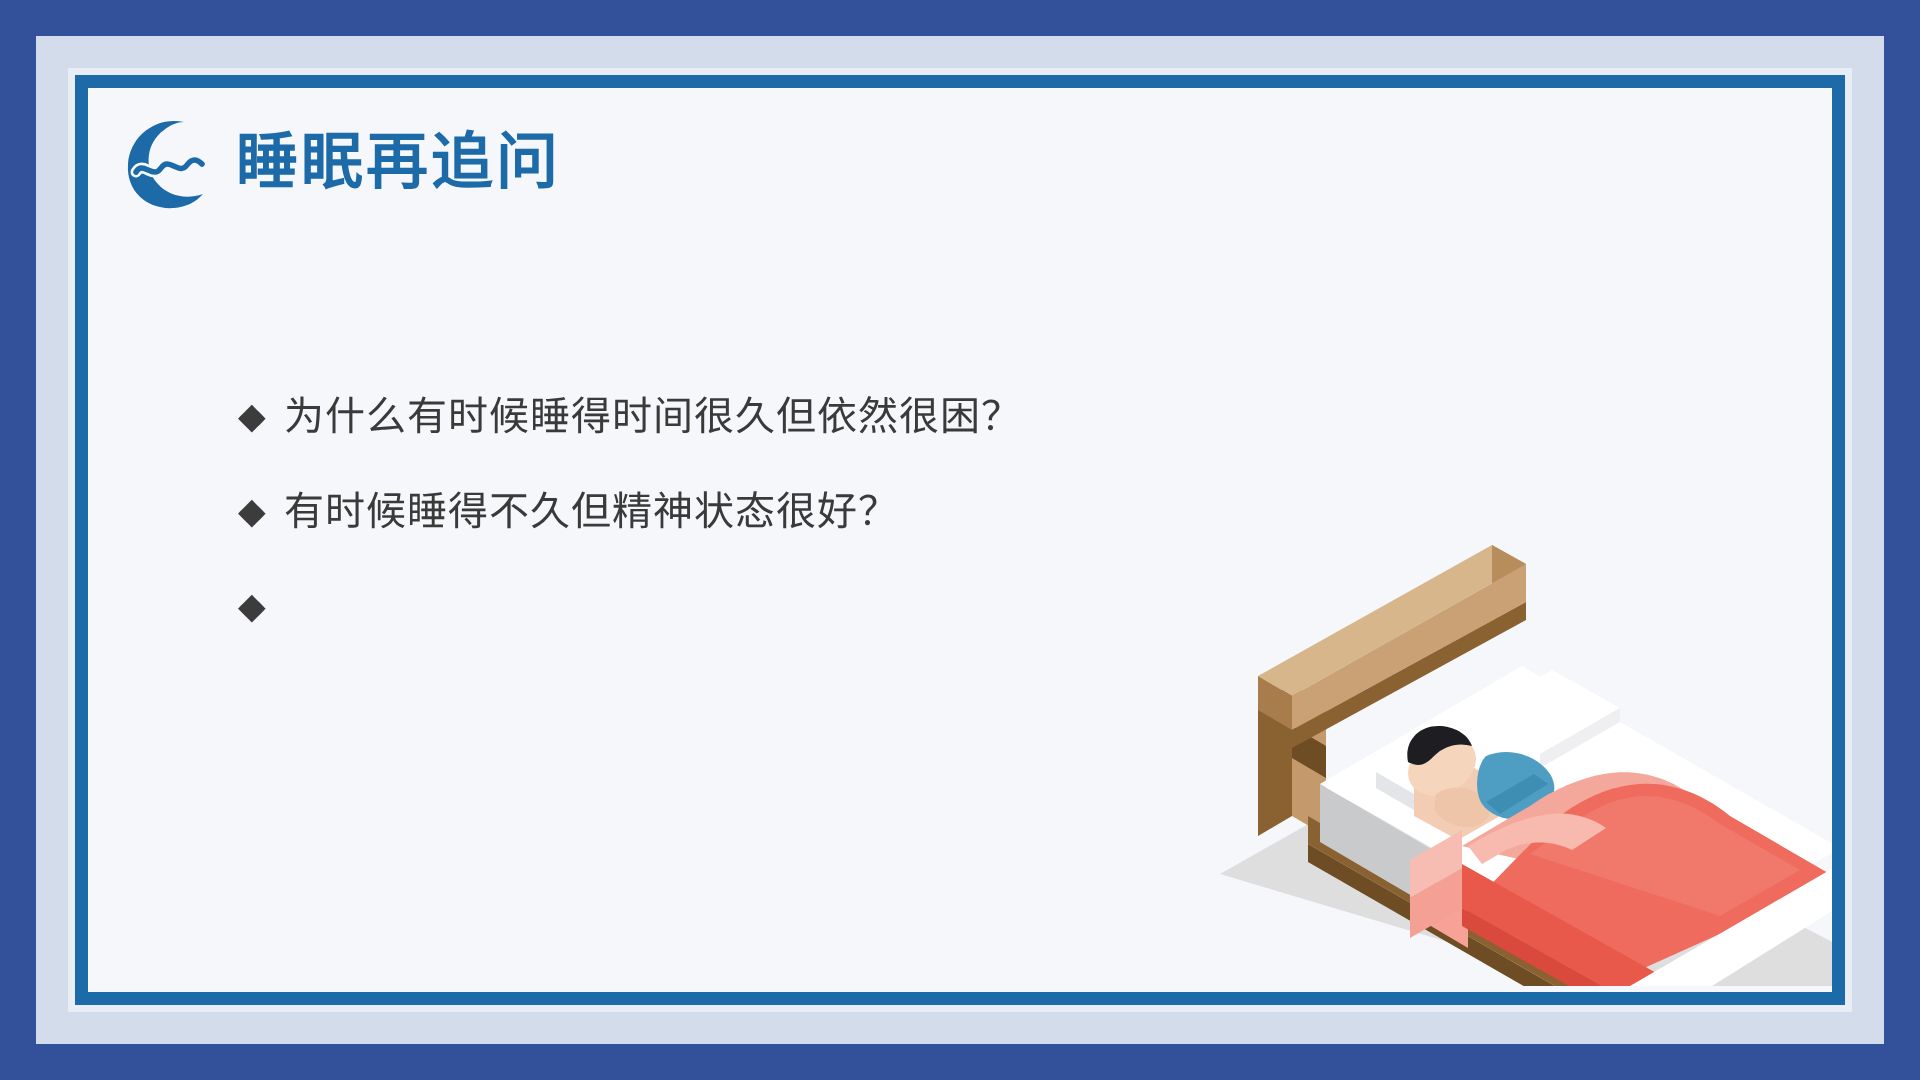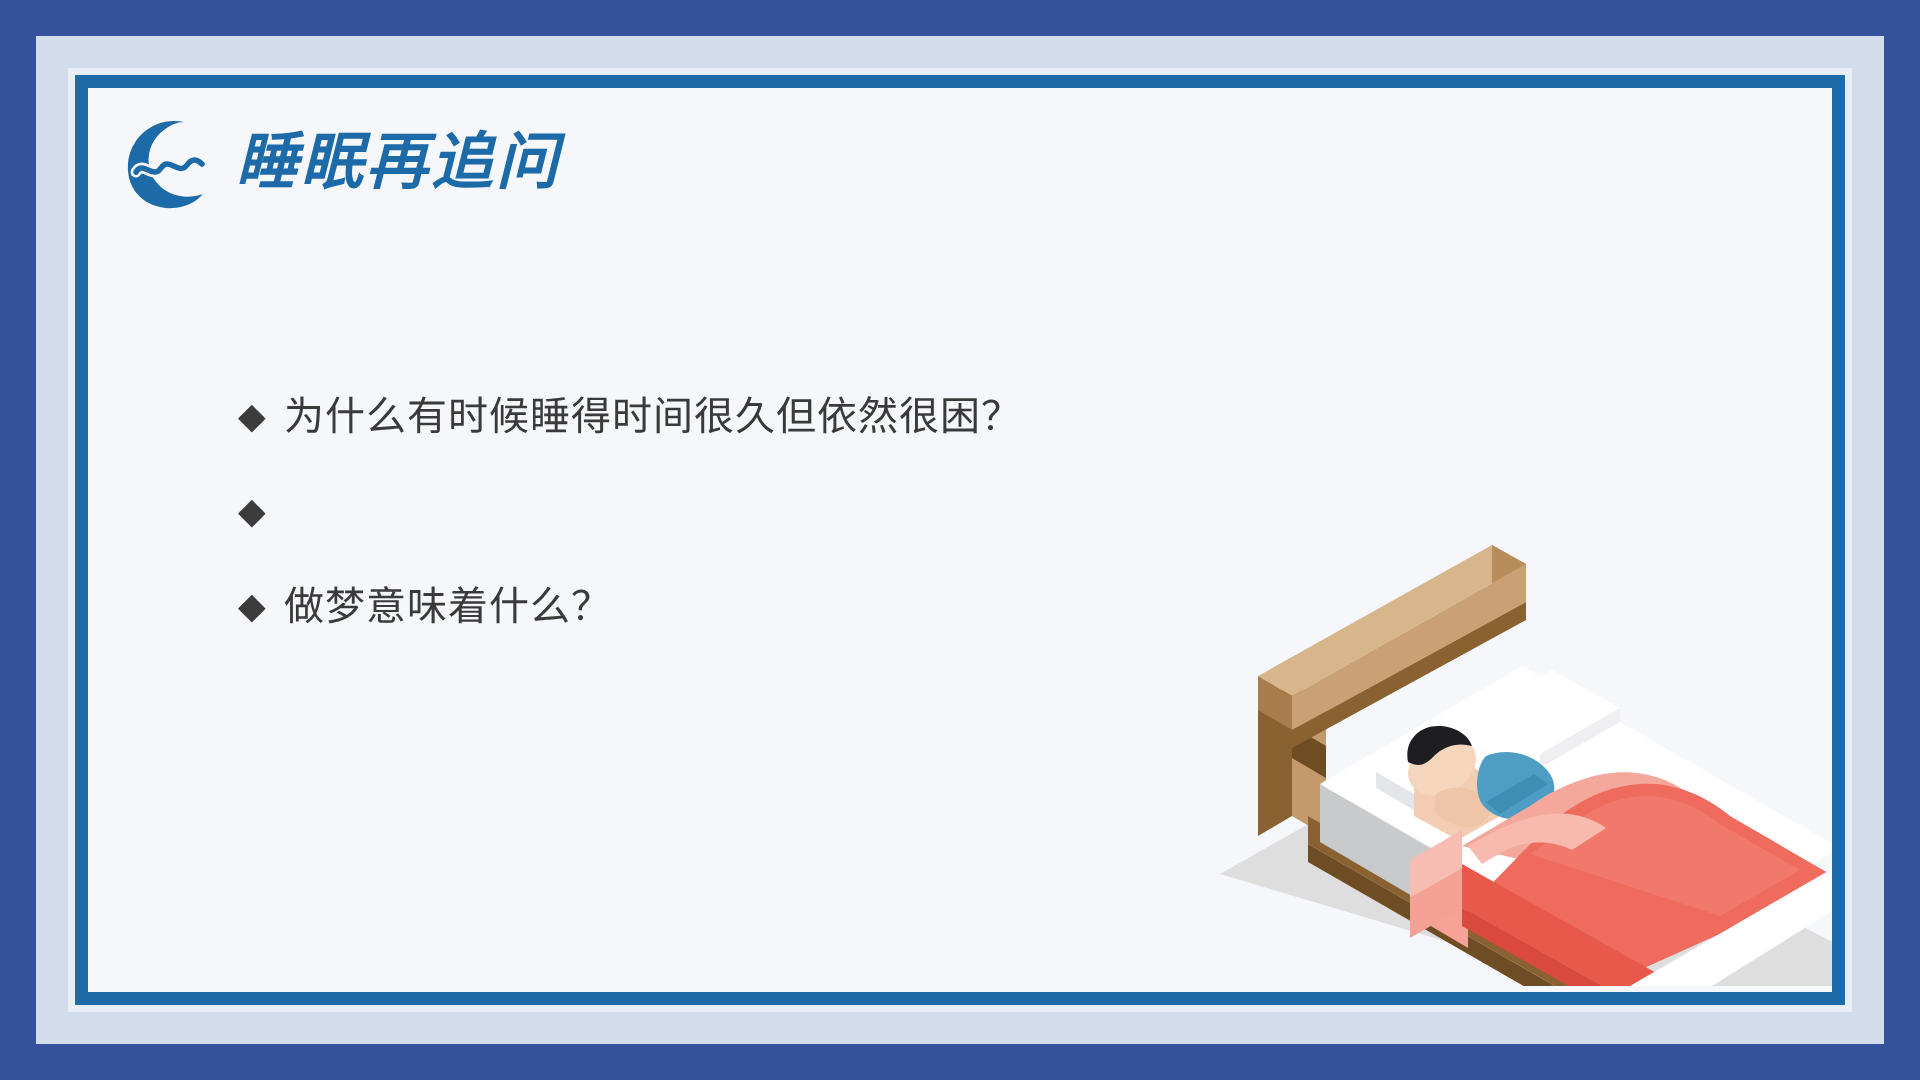--- a/index.html
+++ b/index.html
@@ -57,21 +57,20 @@
   }
 
   
   .header {
     position: absolute;
     left: 22px;
     top: 22px;
     display: flex;
     align-items: center;
     gap: 22px;
-    font-style: italic;
   }
 
   .moon-icon {
     width: 104px;
     height: 104px;
     flex: 0 0 auto;
     display: block;
   }
 
   .slide-title {
@@ -145,24 +144,24 @@
           <span class="slide-title">睡眠再追问</span>
         </div>
 
         <div class="bullets">
           <div class="bullet-row">
             <span class="bullet-marker">◆</span>
             <span class="bullet-text">为什么有时候睡得时间很久但依然很困？</span>
           </div>
           <div class="bullet-row">
             <span class="bullet-marker">◆</span>
+            <span class="bullet-text">有时候睡得不久但精神状态很好？</span>
           </div>
           <div class="bullet-row">
             <span class="bullet-marker">◆</span>
-            <span class="bullet-text">做梦意味着什么？</span>
           </div>
         </div>
 
         <div class="bed-illustration">
           <svg viewBox="0 0 640 470" aria-hidden="true">
 
             <polygon points="20,358 250,228 640,430 640,470 396,470" fill="#DEDEDE"></polygon>
 
             <polygon points="58,188 92,168 92,300 58,320" fill="#8A6232"></polygon>
             <polygon points="92,168 126,188 126,320 92,300" fill="#C49A6C"></polygon>

